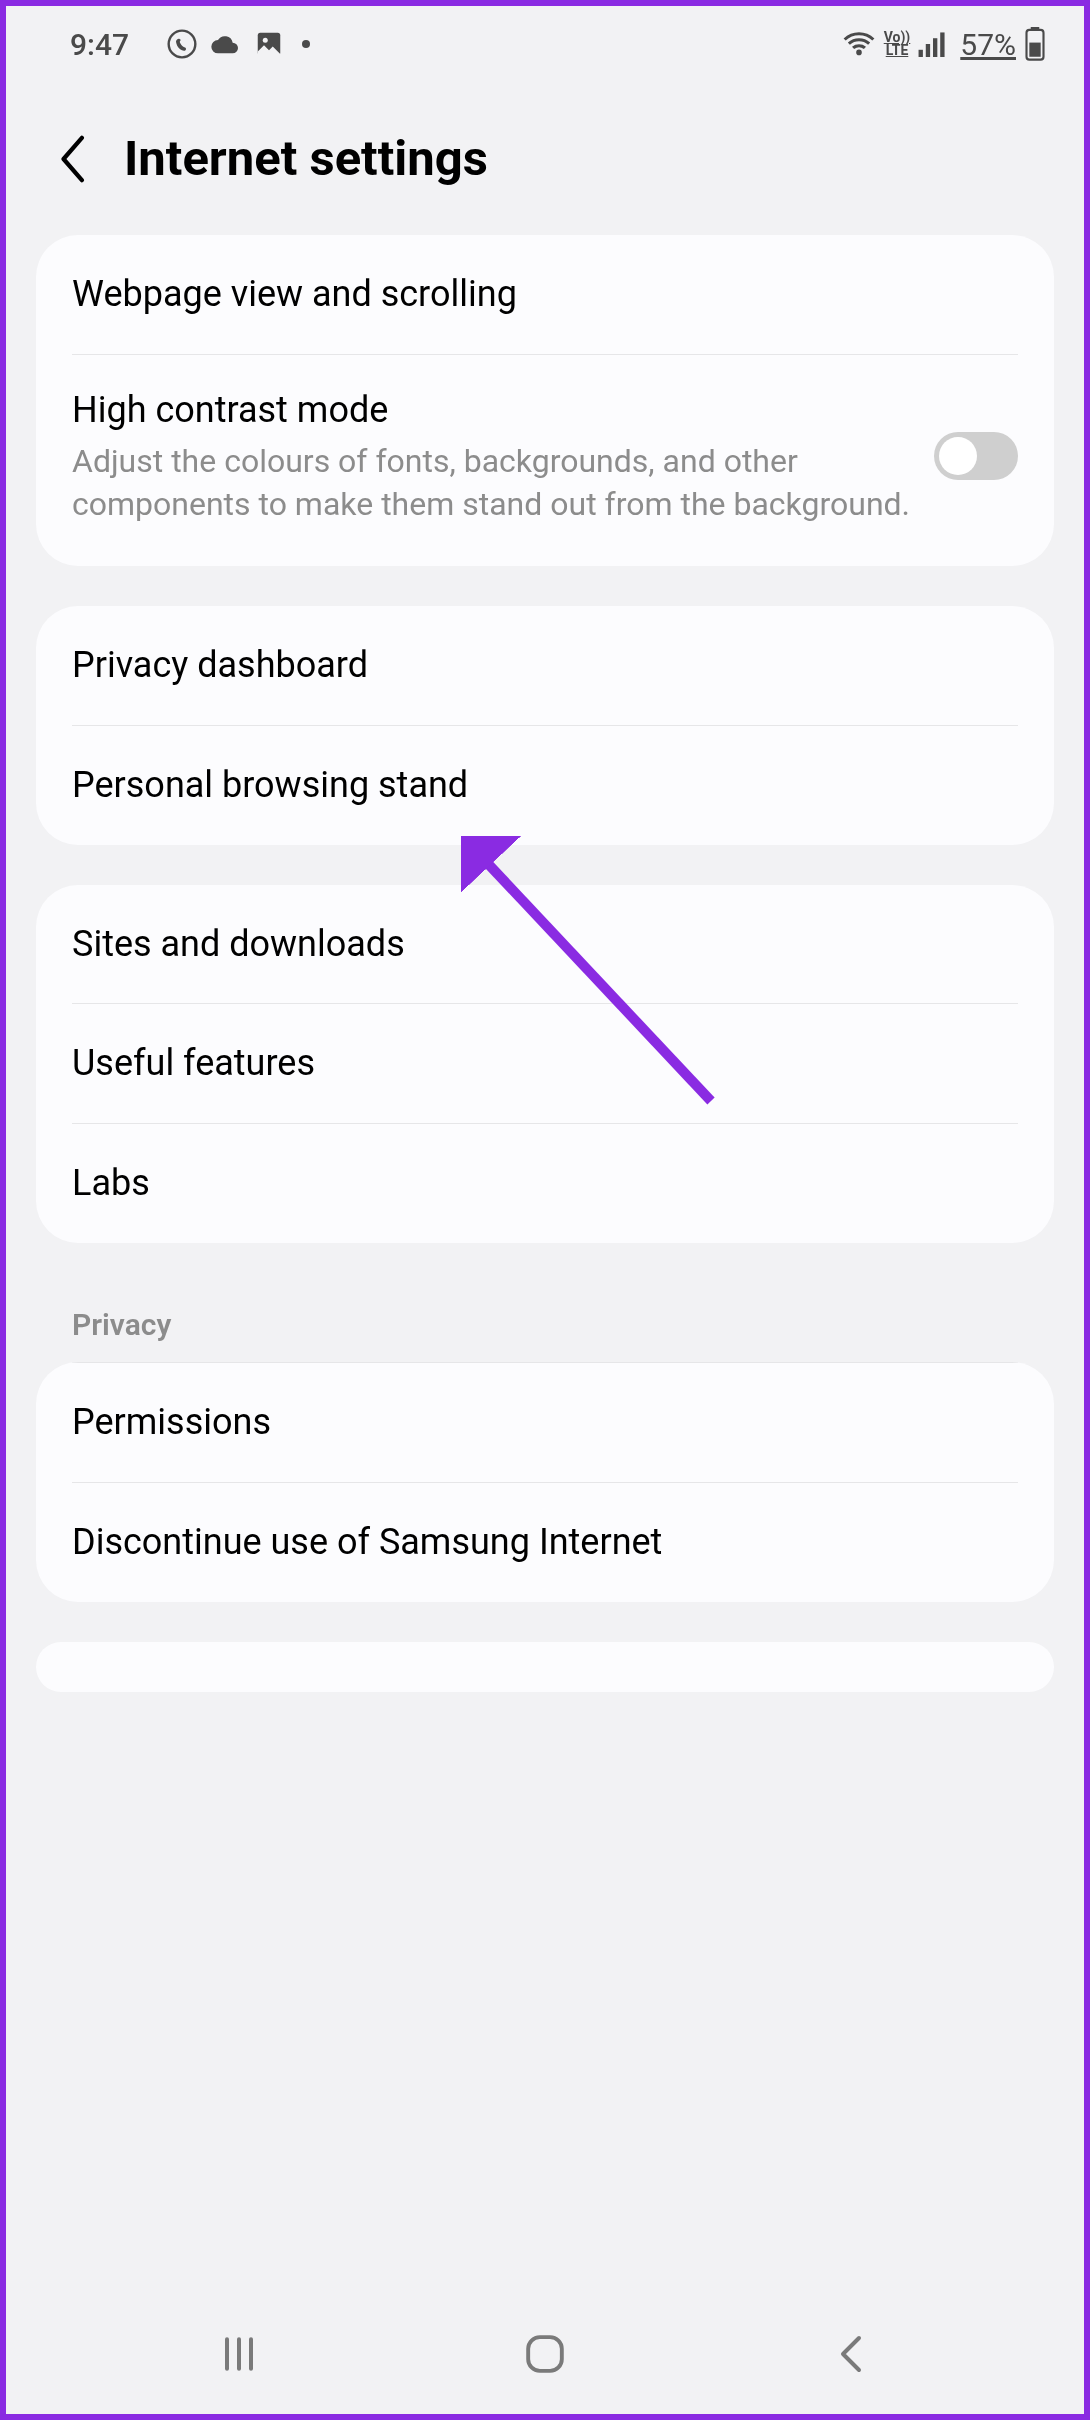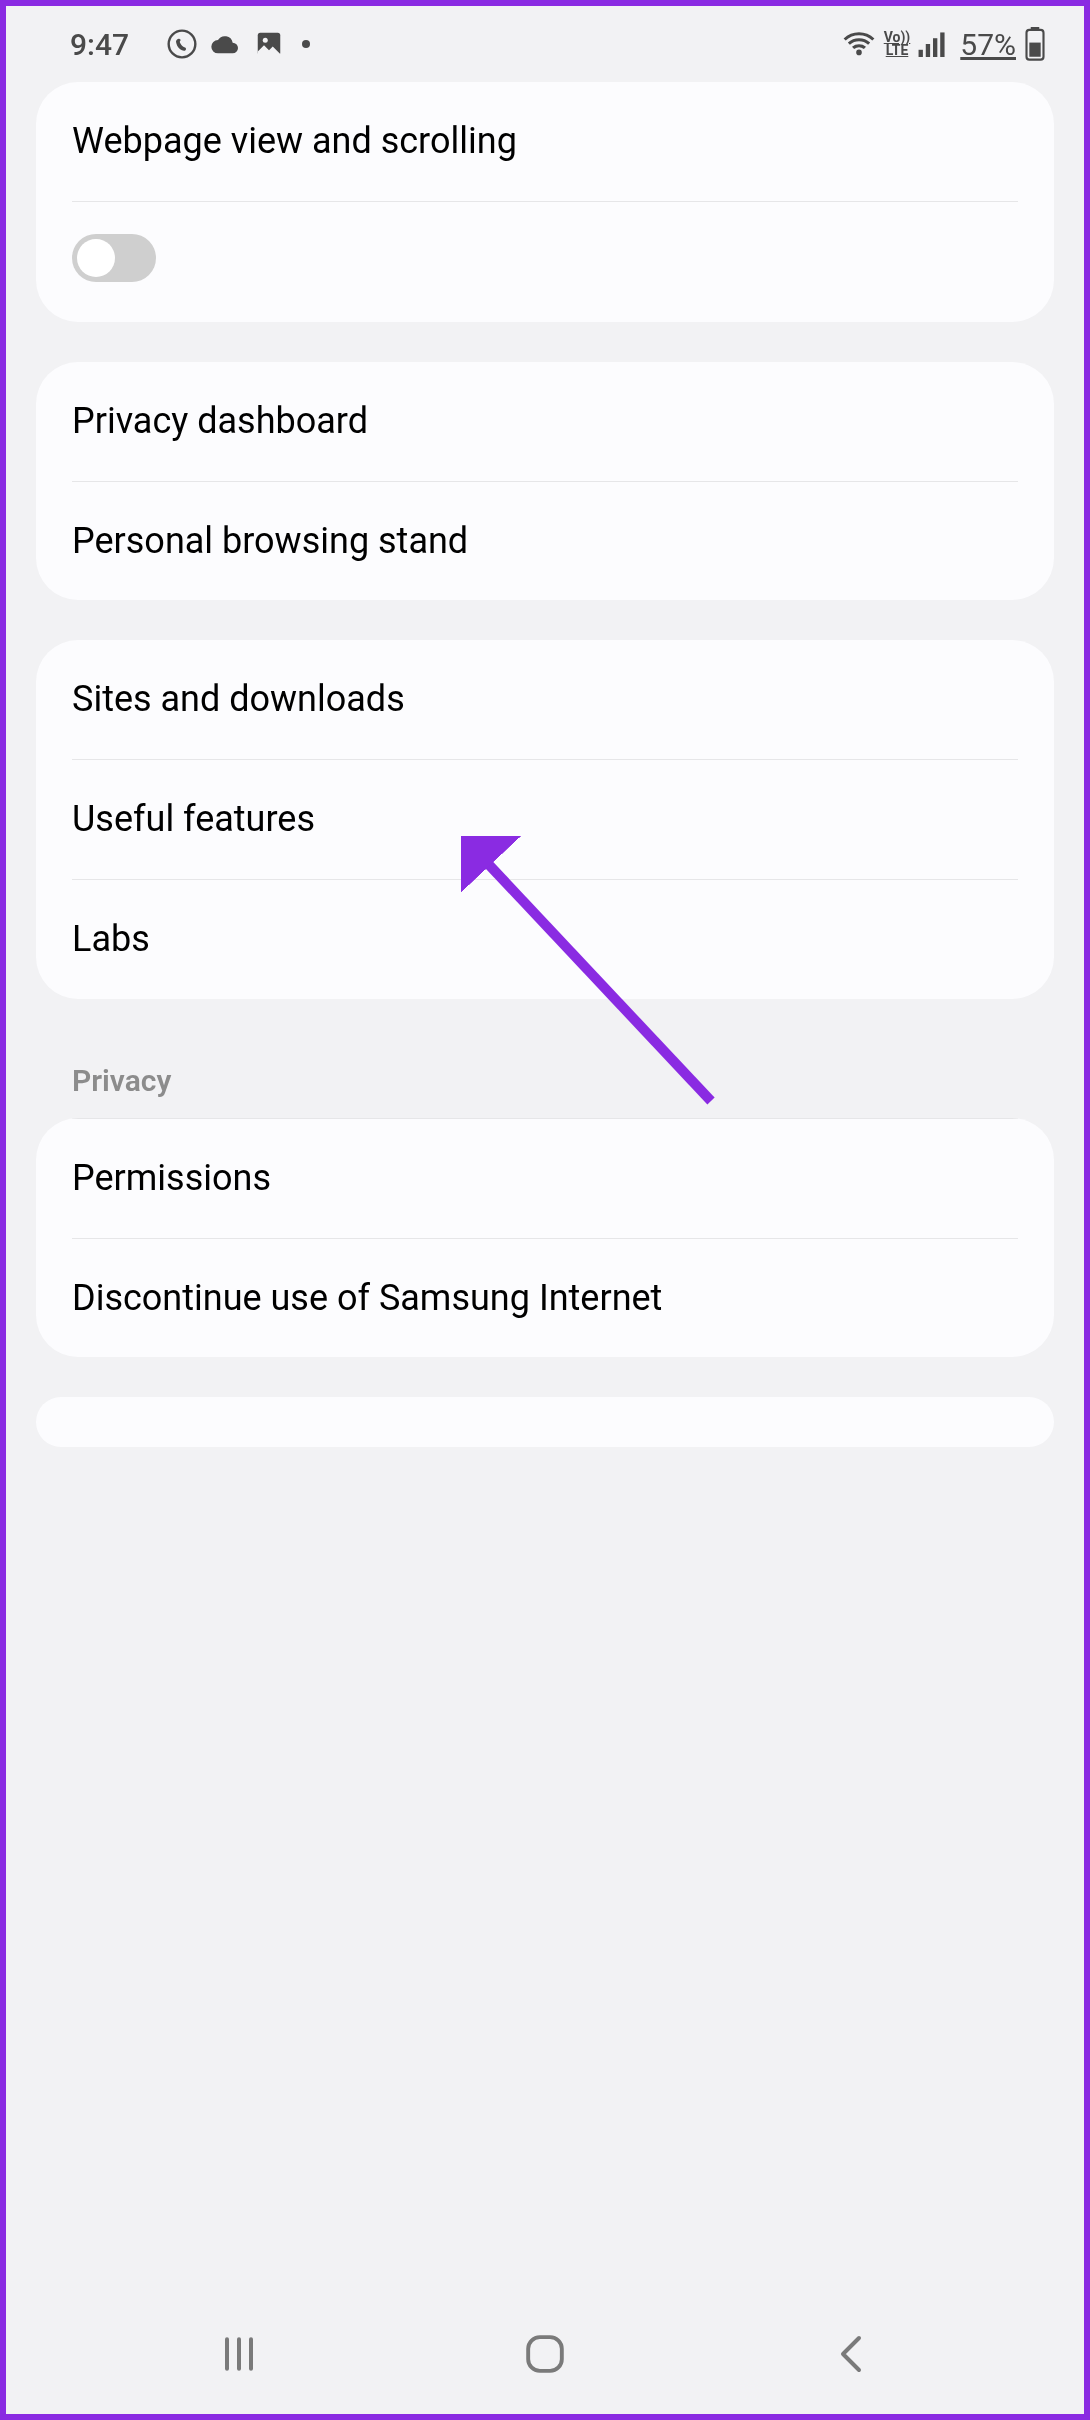--- a/index.html
+++ b/index.html
@@ -192,31 +192,43 @@
       <span class="status-icon-slot">
         <svg width="22" height="34" viewBox="0 0 14 24">
             <rect x="4" y="0" width="6" height="2" fill="#4a4a4a"></rect>
             <rect x="1" y="2" width="12" height="21" rx="2" fill="none" stroke="#4a4a4a" stroke-width="1.5"></rect>
             <rect x="3" y="11" width="8" height="10" fill="#4a4a4a"></rect>
           </svg>
       </span>
     </div>
   </div>
 
+  <div class="header">
+    <div class="back-btn">
+      <svg width="30" height="48" viewBox="0 0 20 34">
+          <path d="M17 2L4 17l13 15" stroke="#000" stroke-width="3" fill="none" stroke-linecap="round" stroke-linejoin="round"></path>
+        </svg>
+    </div>
+    <div class="page-title">Internet settings</div>
+  </div>
 
   <div class="content">
 
     <div class="card">
       <div class="row">
         <div class="row-text">
             <div class="row-title">Webpage view and scrolling</div>
           </div>
       </div>
       <div class="divider"></div>
       <div class="row" style="padding-top:32px;padding-bottom:40px">
+        <div class="row-text">
+          <div class="row-title">High contrast mode</div>
+          <div class="row-sub">Adjust the colours of fonts, backgrounds, and other components to make them stand out from the background.</div>
+        </div>
         <div class="toggle"></div>
       </div>
     </div>
 
     <div class="card">
       <div class="row">
         <div class="row-text">
             <div class="row-title">Privacy dashboard</div>
           </div>
       </div>

